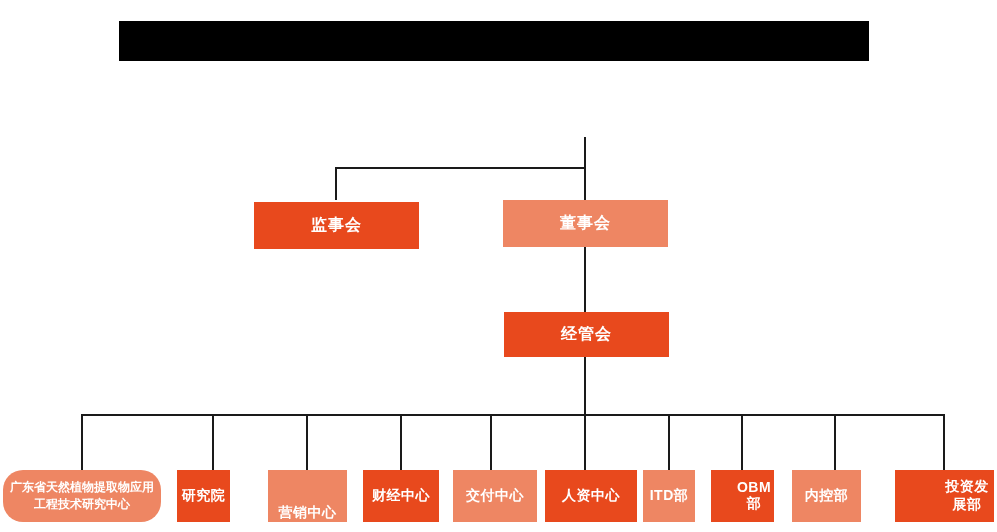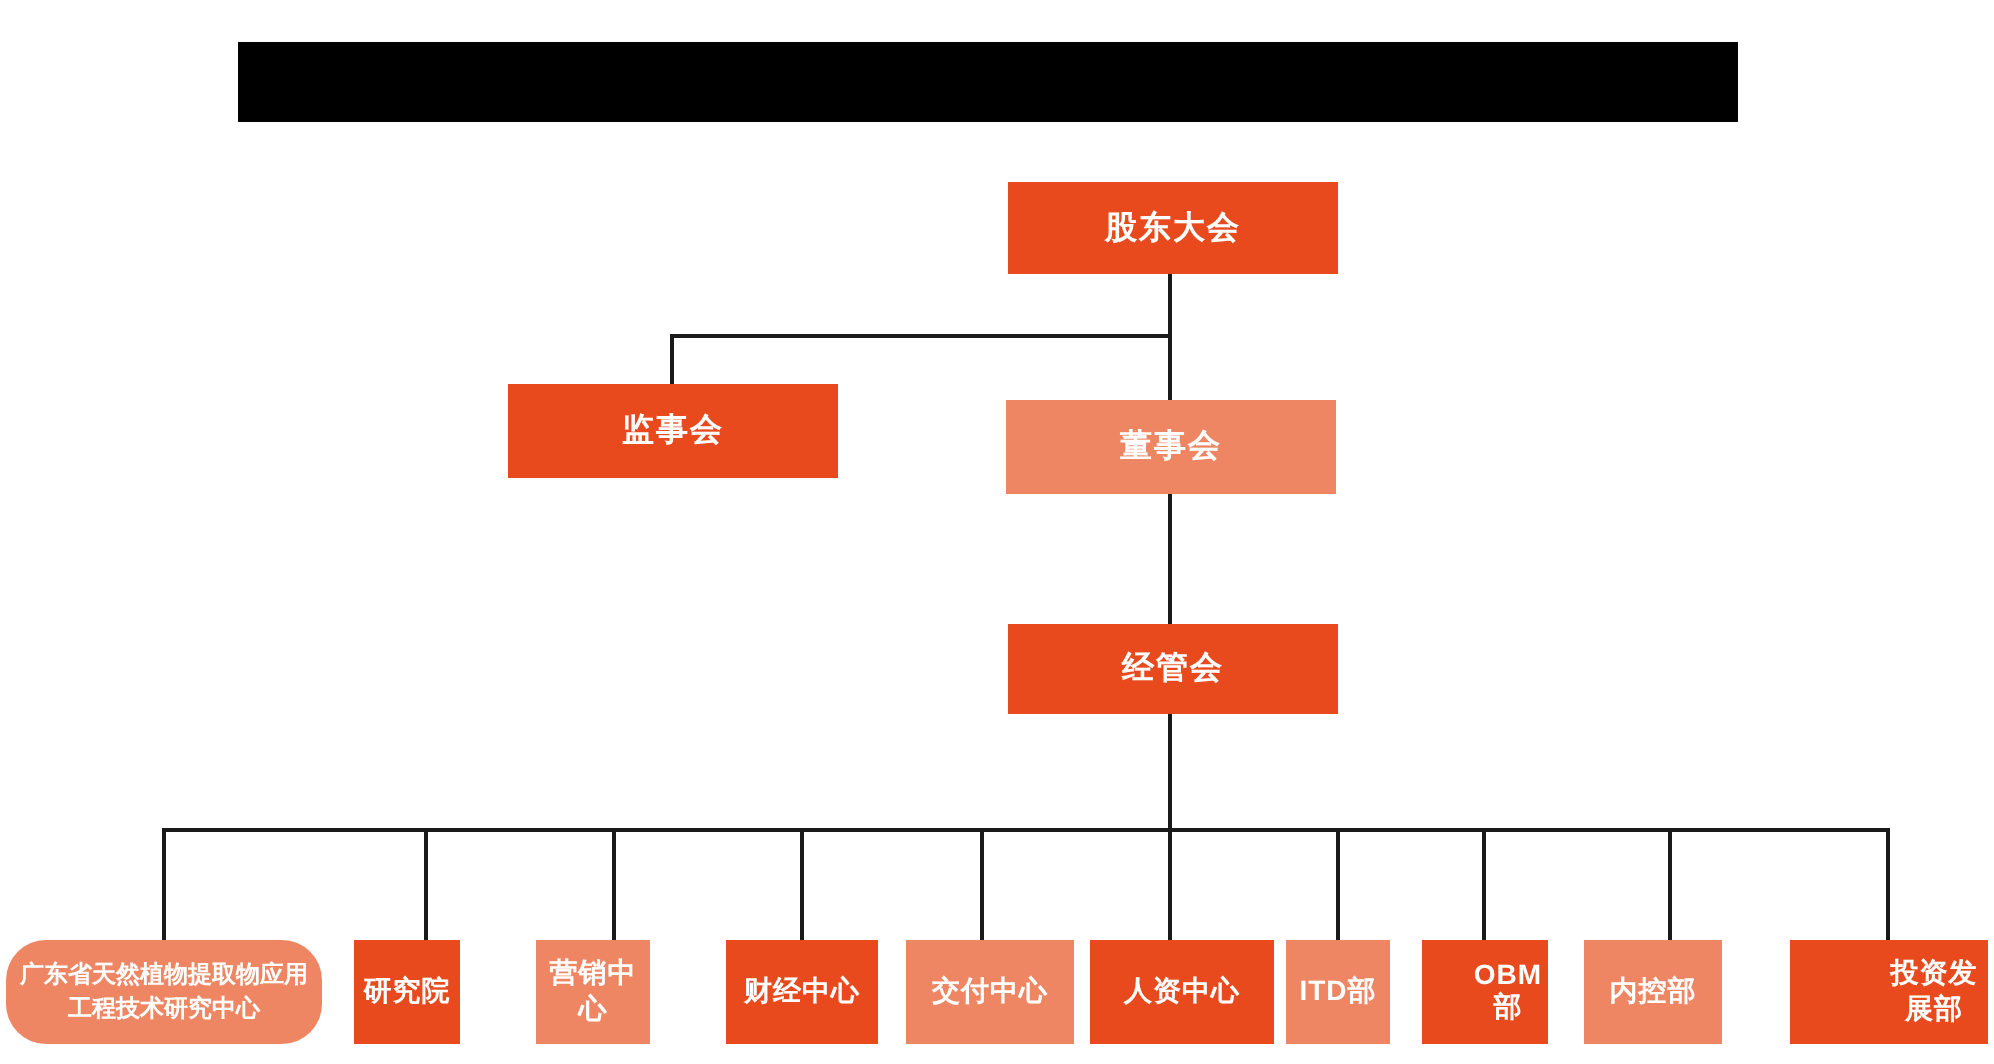--- a/index.html
+++ b/index.html
@@ -44,42 +44,39 @@
   <div class="line line-v" style="left:212px;top:414px;height:56px;"></div>
   <div class="line line-v" style="left:306px;top:414px;height:56px;"></div>
   <div class="line line-v" style="left:400px;top:414px;height:56px;"></div>
   <div class="line line-v" style="left:490px;top:414px;height:56px;"></div>
   <div class="line line-v" style="left:584px;top:414px;height:56px;"></div>
   <div class="line line-v" style="left:668px;top:414px;height:56px;"></div>
   <div class="line line-v" style="left:741px;top:414px;height:56px;"></div>
   <div class="line line-v" style="left:834px;top:414px;height:56px;"></div>
   <div class="line line-v" style="left:943px;top:414px;height:56px;"></div>
 
-  <div class="node lvl v-dark" style="left:504px;top:91px;">
-      <span>股东大会</span>
-    </div>
 
-  <div class="node lvl v-dark" style="left:254px;top:192px;height:47px;">
+  <div class="node lvl v-dark" style="left:254px;top:202px;height:47px;">
       <span>监事会</span>
     </div>
   <div class="node lvl v-light" style="left:503px;top:200px;height:47px;">
       <span>董事会</span>
     </div>
 
   <div class="node lvl v-dark" style="left:504px;top:312px;height:45px;">
       <span>经管会</span>
     </div>
 
   <div class="node leaf leaf-long v-light" style="left:3px;width:158px;border-radius:20px;">
       <span>广东省天然植物提取物应用工程技术研究中心</span>
     </div>
   <div class="node leaf v-dark" style="left:177px;width:53px;">
       <span>研究院</span>
     </div>
-  <div class="node leaf v-light" style="left:268px;width:57px;">
+  <div class="node leaf v-light" style="left:268px;width:79px;align-items:flex-end;">
       <span>营销中心</span>
     </div>
   <div class="node leaf v-dark" style="left:363px;width:76px;">
       <span>财经中心</span>
     </div>
   <div class="node leaf v-light" style="left:453px;width:84px;">
       <span>交付中心</span>
     </div>
   <div class="node leaf v-dark" style="left:545px;width:92px;">
       <span>人资中心</span>

